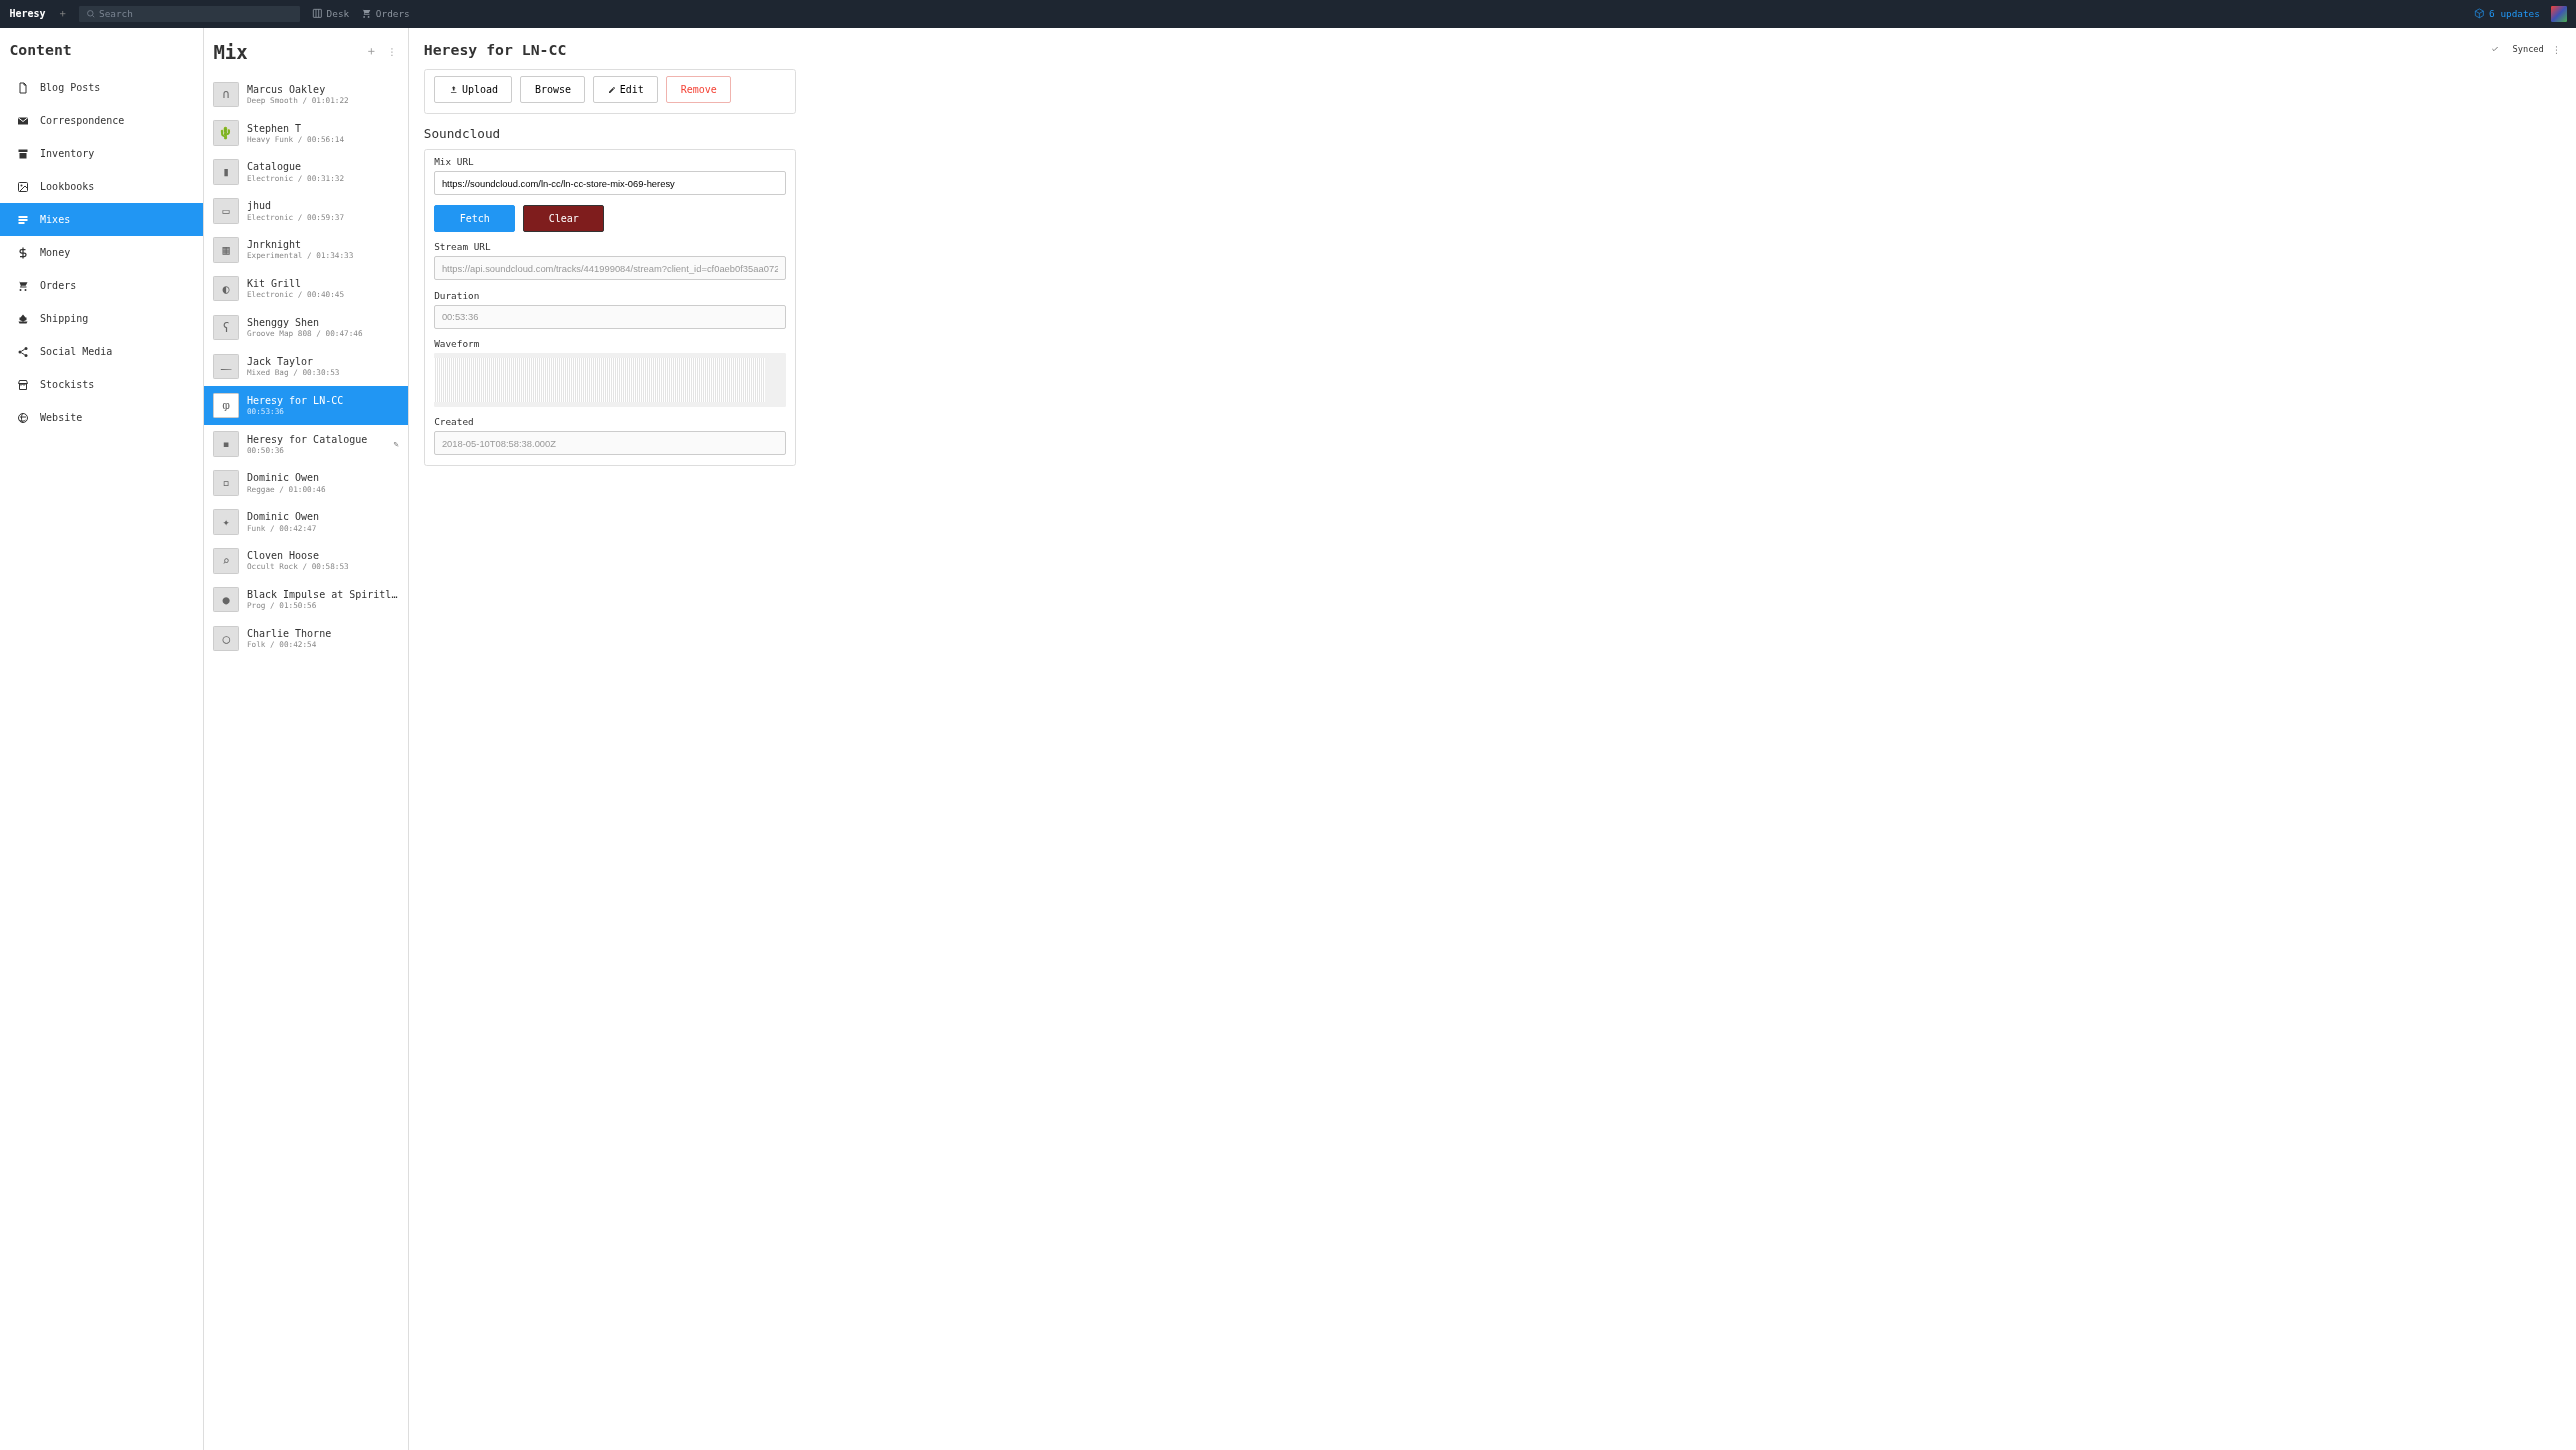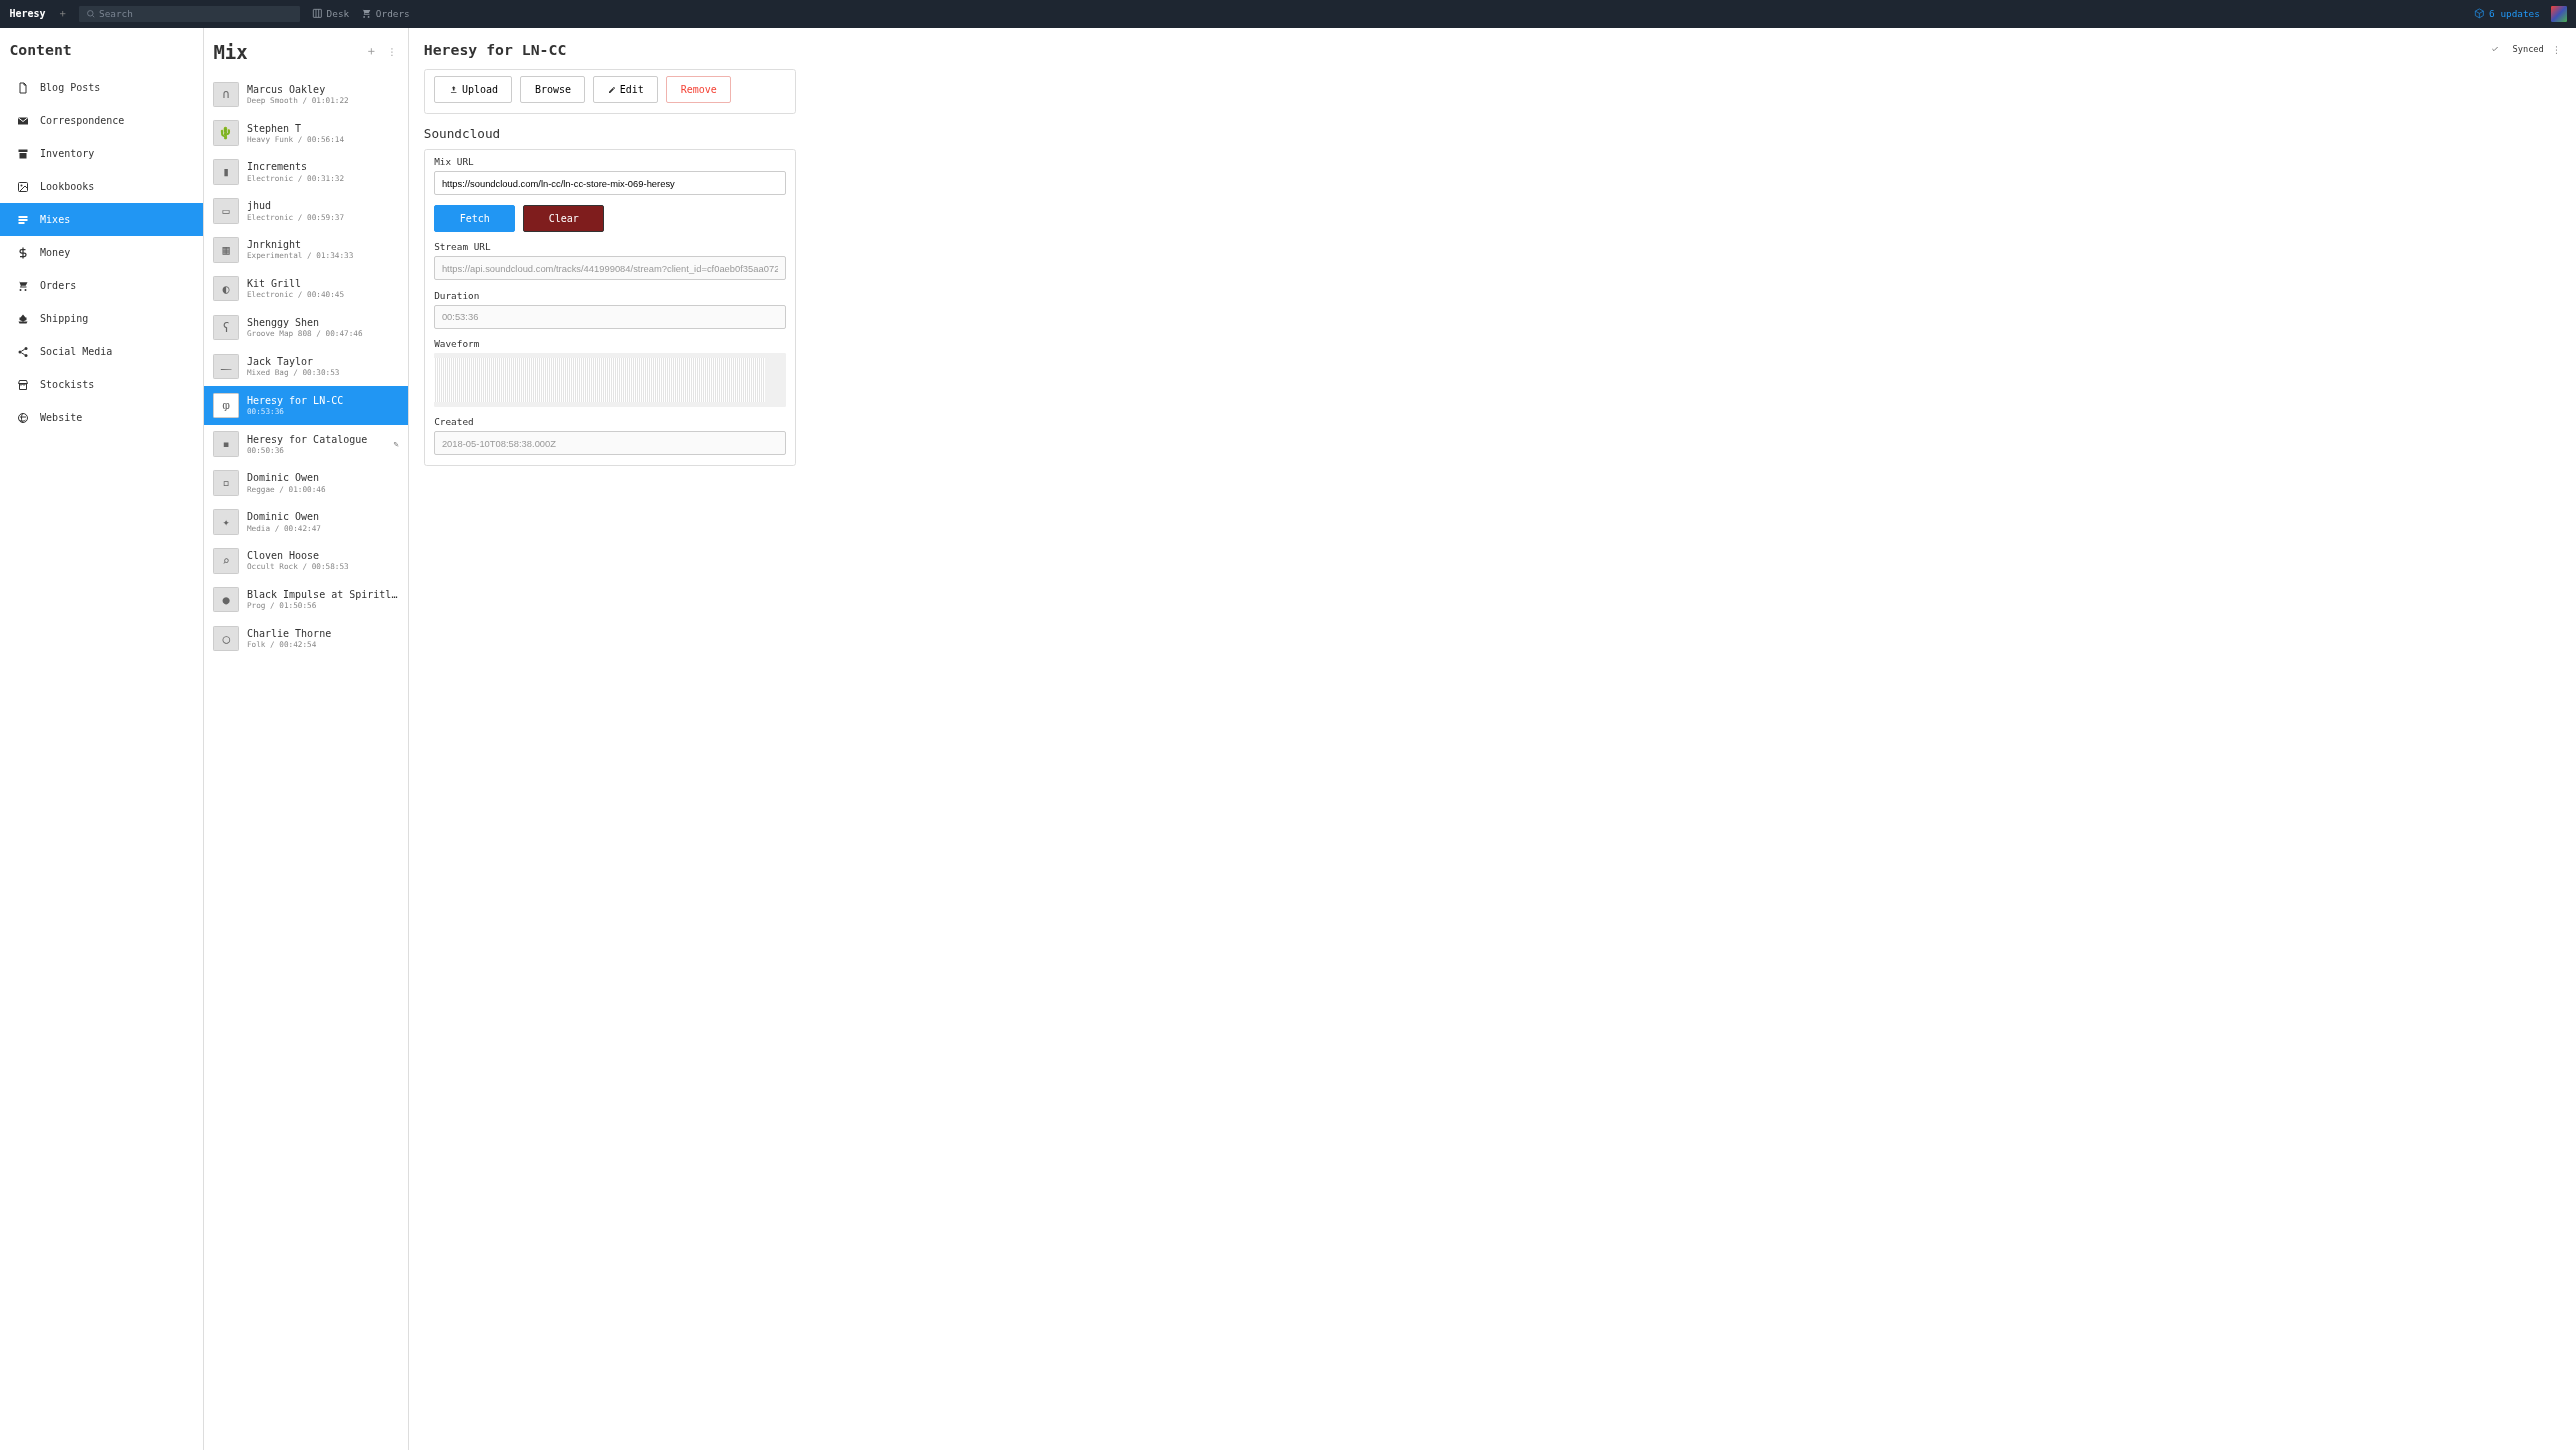--- a/index.html
+++ b/index.html
@@ -241,21 +241,21 @@
         <div class="mixitem">
           <div class="thumb">🌵</div>
           <div class="mixinfo">
             <div class="mixtitle">Stephen T</div>
             <div class="mixsub">Heavy Funk / 00:56:14</div>
           </div>
         </div>
         <div class="mixitem">
           <div class="thumb">▮</div>
           <div class="mixinfo">
-            <div class="mixtitle">Increments</div>
+            <div class="mixtitle">Catalogue</div>
             <div class="mixsub">Electronic / 00:31:32</div>
           </div>
         </div>
         <div class="mixitem">
           <div class="thumb">▭</div>
           <div class="mixinfo">
             <div class="mixtitle">jhud</div>
             <div class="mixsub">Electronic / 00:59:37</div>
           </div>
         </div>
@@ -306,21 +306,21 @@
           <div class="thumb">▫</div>
           <div class="mixinfo">
             <div class="mixtitle">Dominic Owen</div>
             <div class="mixsub">Reggae / 01:00:46</div>
           </div>
         </div>
         <div class="mixitem">
           <div class="thumb">✦</div>
           <div class="mixinfo">
             <div class="mixtitle">Dominic Owen</div>
-            <div class="mixsub">Media / 00:42:47</div>
+            <div class="mixsub">Funk / 00:42:47</div>
           </div>
         </div>
         <div class="mixitem">
           <div class="thumb">⌕</div>
           <div class="mixinfo">
             <div class="mixtitle">Cloven Hoose</div>
             <div class="mixsub">Occult Rock / 00:58:53</div>
           </div>
         </div>
         <div class="mixitem">

